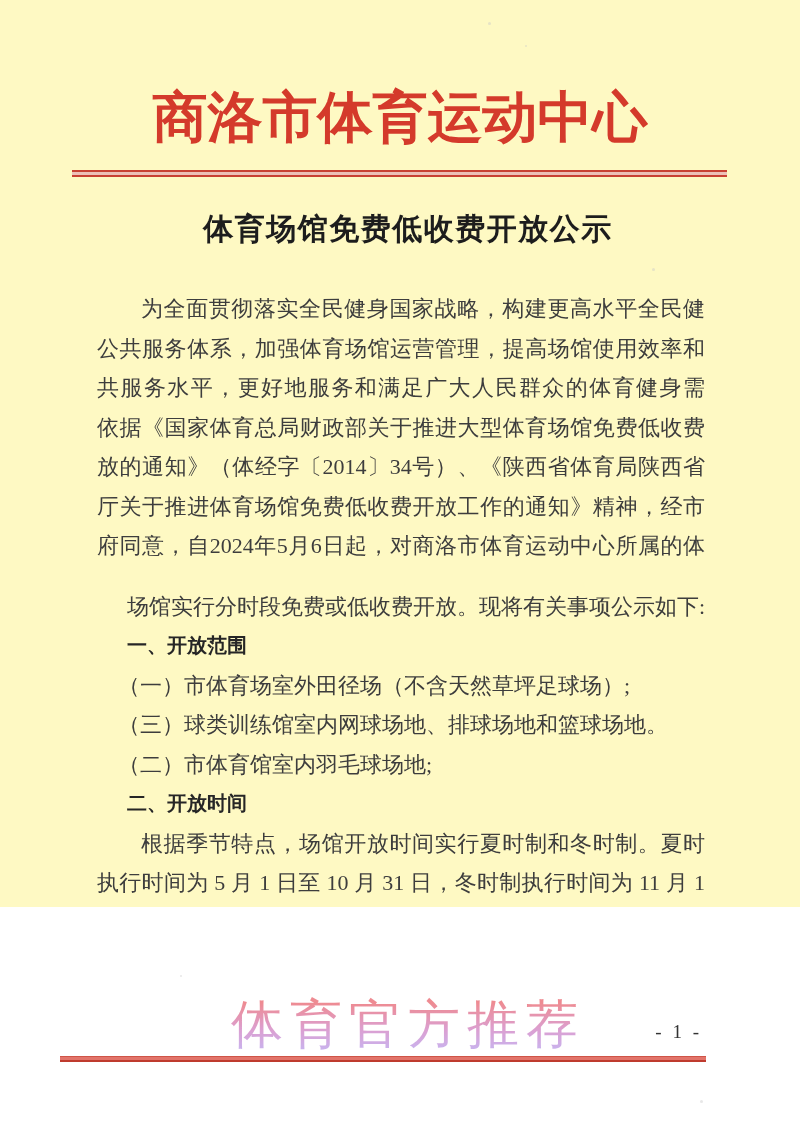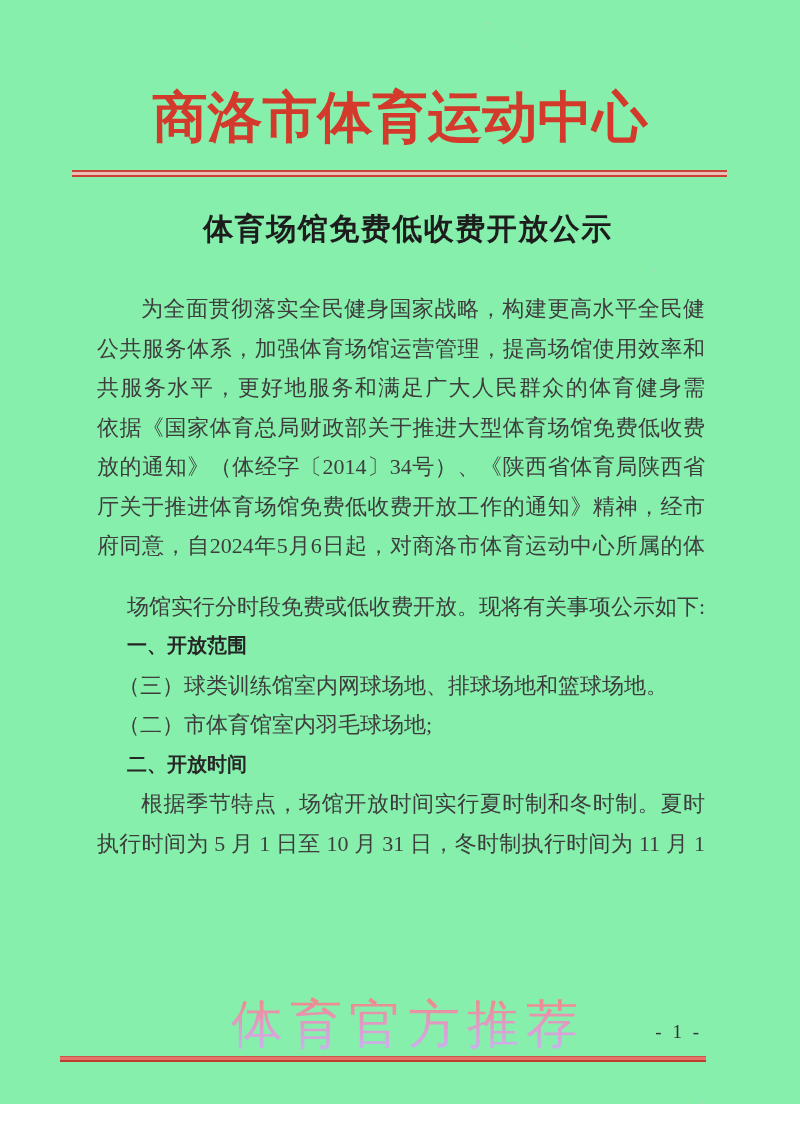--- a/index.html
+++ b/index.html
@@ -3,22 +3,22 @@
 <meta charset="utf-8">
 <style>
   html,body{margin:0;padding:0;}
   body{
     width:800px;height:1131px;
     background:#ffffff;
     font-family:"Liberation Serif","DejaVu Serif",serif;
     overflow:hidden;
   }
   .page{
-    position:relative;width:800px;height:1104px;
-    background:#86efac;
+    position:relative;width:800px;height:907px;
+    background:#fef9c3;
   }
   
   .letterhead{
     position:absolute;top:84px;left:0;width:100%;
     text-align:center;
     font-size:55px;line-height:1.25;font-weight:bold;
     color:#d43a2b;
     letter-spacing:0px;
     font-family:"Liberation Serif","DejaVu Serif",serif;
   }
@@ -100,20 +100,21 @@
   <div class="body-text">
     <div class="bl jl ind2">为全面贯彻落实全民健身国家战略，构建更高水平全民健身</div>
     <div class="bl jl">公共服务体系，加强体育场馆运营管理，提高场馆使用效率和公</div>
     <div class="bl jl">共服务水平，更好地服务和满足广大人民群众的体育健身需求，</div>
     <div class="bl jl">依据《国家体育总局财政部关于推进大型体育场馆免费低收费开</div>
     <div class="bl jl">放的通知》（体经字〔2014〕34号）、《陕西省体育局陕西省财政</div>
     <div class="bl jl">厅关于推进体育场馆免费低收费开放工作的通知》精神，经市政</div>
     <div class="bl jl">府同意，自2024年5月6日起，对商洛市体育运动中心所属的体育</div>
     <div class="bl ln">场馆实行分时段免费或低收费开放。现将有关事项公示如下:</div>
     <div class="bl hd">一、开放范围</div>
+    <div class="bl it">（一）市体育场室外田径场（不含天然草坪足球场）;</div>
     <div class="bl it">（三）球类训练馆室内网球场地、排球场地和篮球场地。</div>
     <div class="bl it">（二）市体育馆室内羽毛球场地;</div>
     <div class="bl hd">二、开放时间</div>
     <div class="bl jl ind2">根据季节特点，场馆开放时间实行夏时制和冬时制。夏时制</div>
     <div class="bl jl">执行时间为 5 月 1 日至 10 月 31 日，冬时制执行时间为 11 月 1</div>
   </div>
 
   <div class="page-num">- 1 -</div>
 
   <div class="footer-line"></div>

